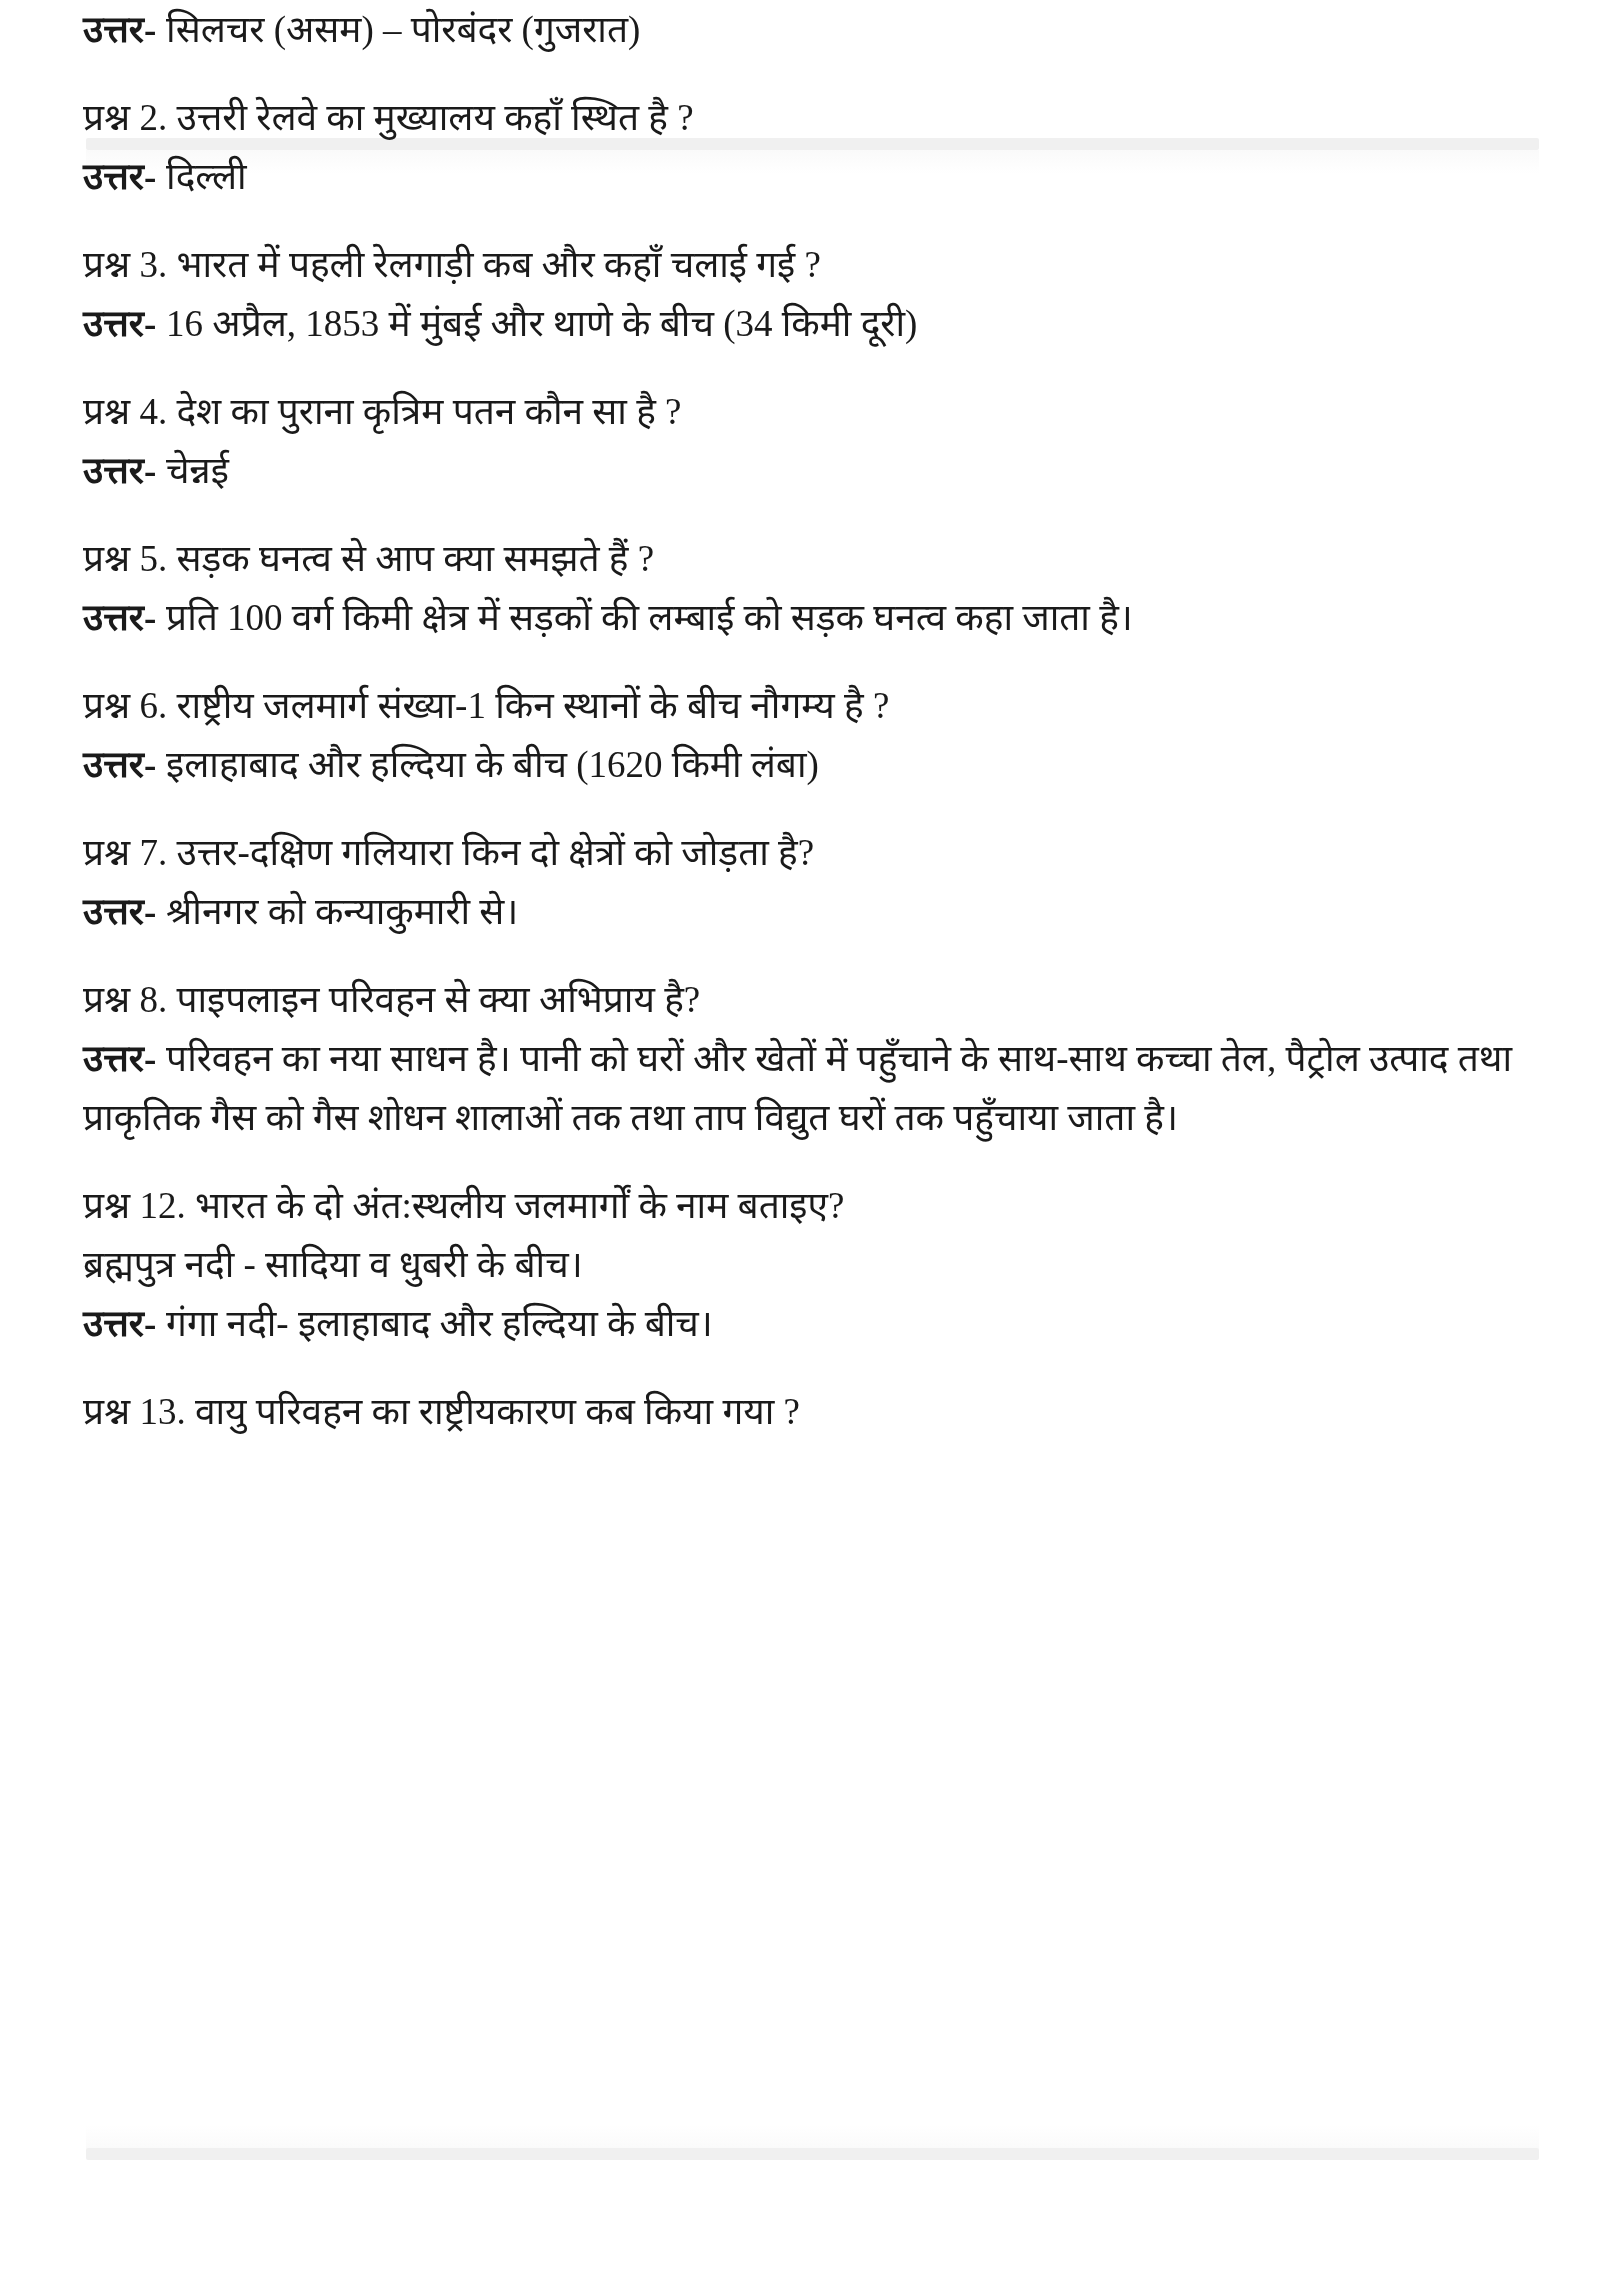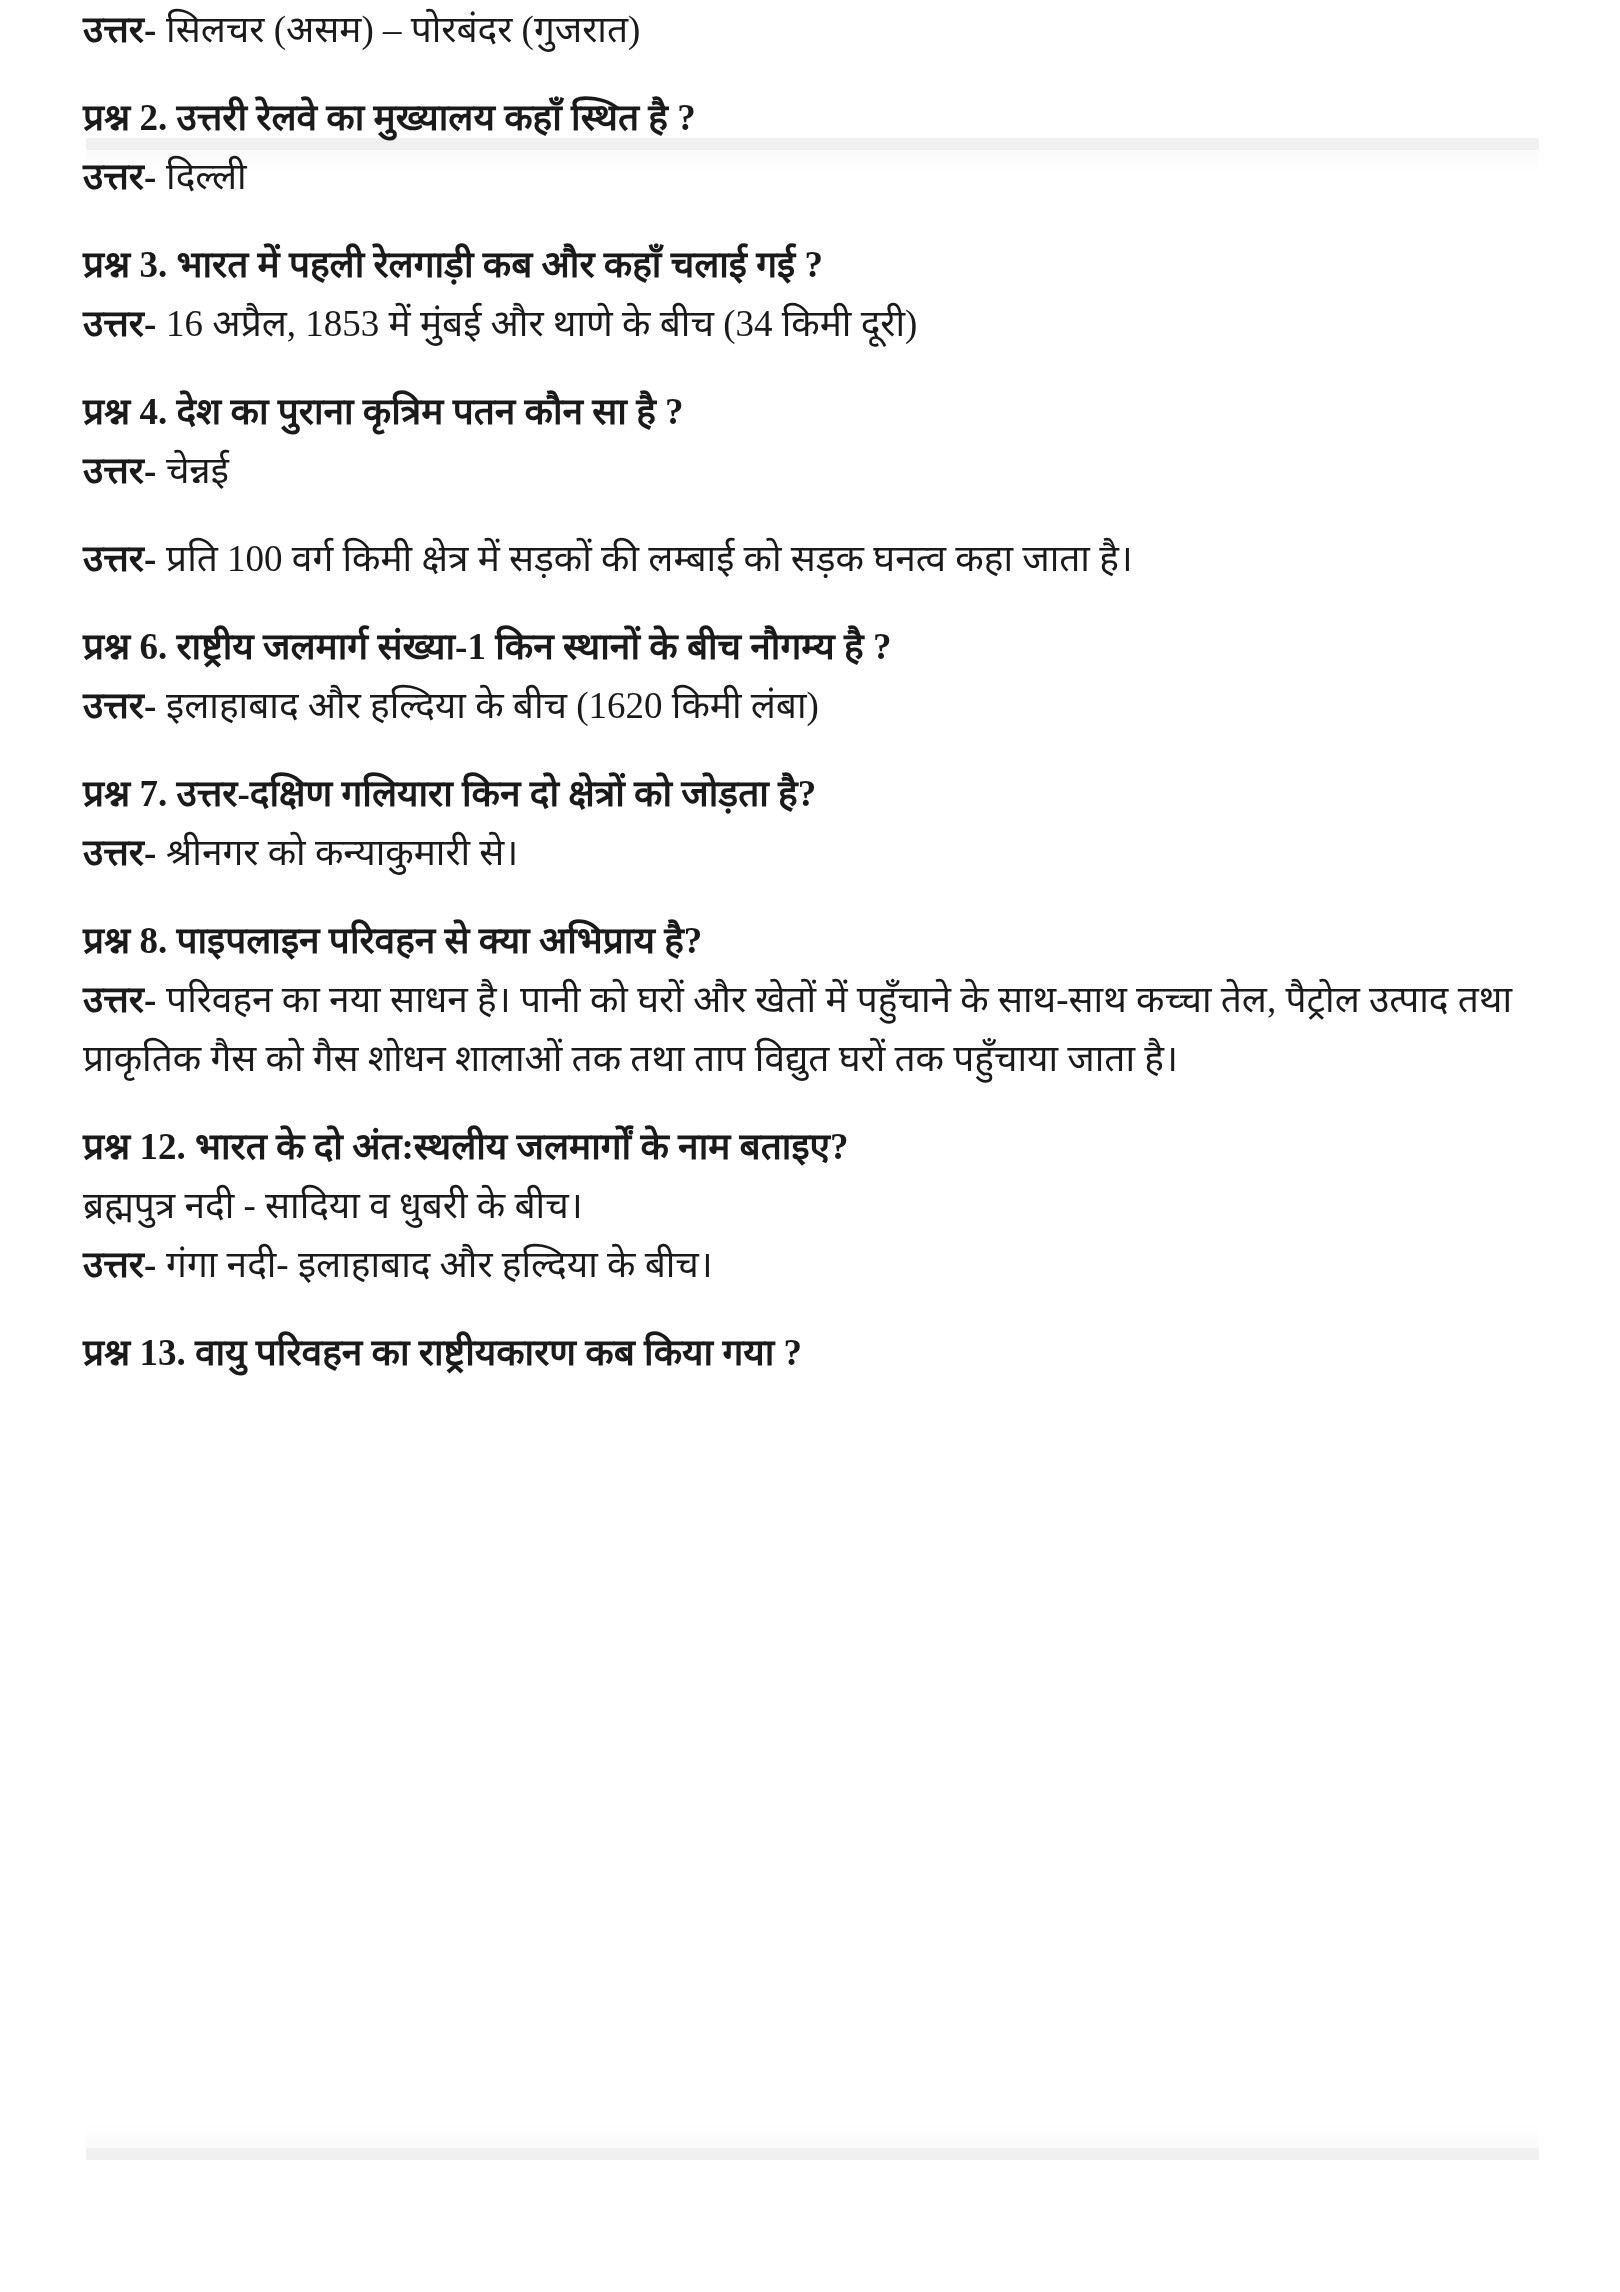--- a/index.html
+++ b/index.html
@@ -51,21 +51,21 @@
   }
   .content p { margin: 0; }
   .lead-answer {
     margin-top: 202px;
   }
   .qa { margin-top: 29px; }
   .line {
     font-size: 37px;
     line-height: 59px;
   }
-  .q { font-weight: bold; }
+  .q { font-weight: normal; }
   .pfx {
     font-weight: bold;
     margin-right: 9.8px;
   }
 </style>
 </head>
 <body>
 
 <div class="sep-bar sep-top"></div>
 <div class="sep-top-fade"></div>
@@ -86,20 +86,21 @@
 
   </article>
 
   <article class="qa">
     <p class="line q">प्रश्न 4. देश का पुराना कृत्रिम पतन कौन सा है ?</p>
     <p class="line a"><span class="pfx">उत्तर-</span><span>चेन्नई</span></p>
 
   </article>
 
   <article class="qa">
+    <p class="line q">प्रश्न 5. सड़क घनत्व से आप क्या समझते हैं ?</p>
     <p class="line a"><span class="pfx">उत्तर-</span><span>प्रति 100 वर्ग किमी क्षेत्र में सड़कों की लम्बाई को सड़क घनत्व कहा जाता है।</span></p>
 
   </article>
 
   <article class="qa">
     <p class="line q">प्रश्न 6. राष्ट्रीय जलमार्ग संख्या-1 किन स्थानों के बीच नौगम्य है ?</p>
     <p class="line a"><span class="pfx">उत्तर-</span><span>इलाहाबाद और हल्दिया के बीच (1620 किमी लंबा)</span></p>
 
   </article>
 

